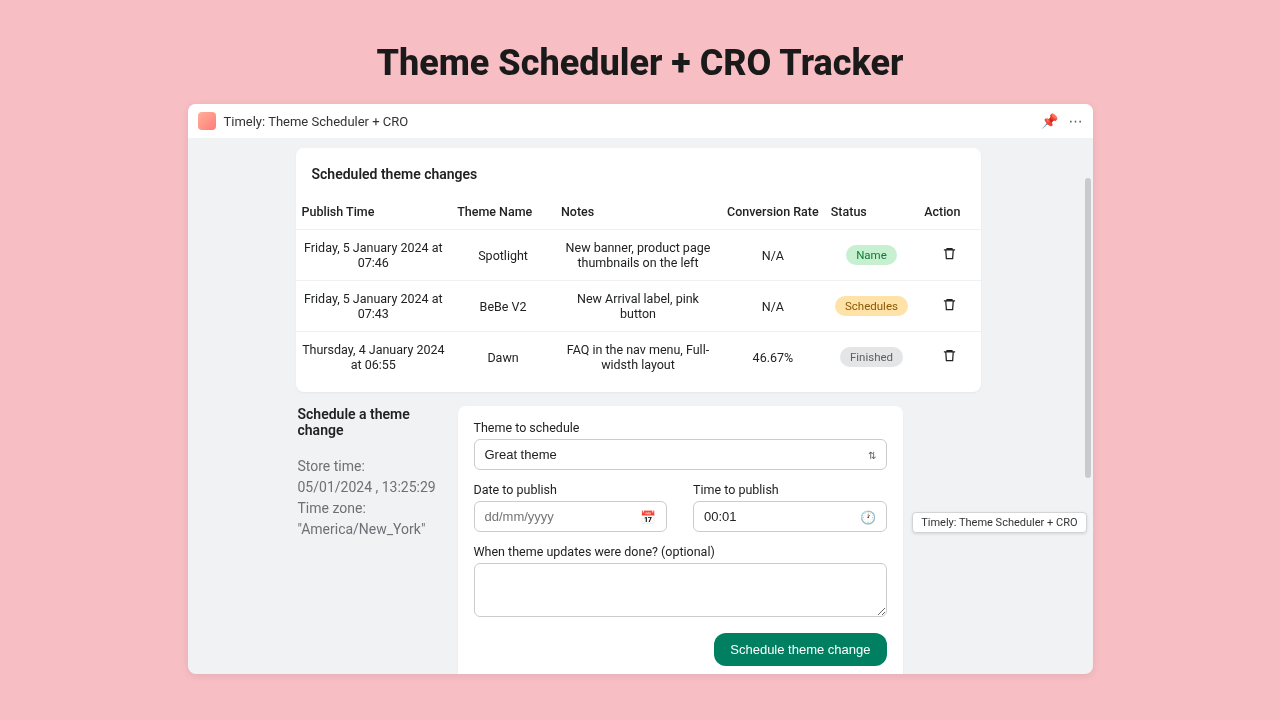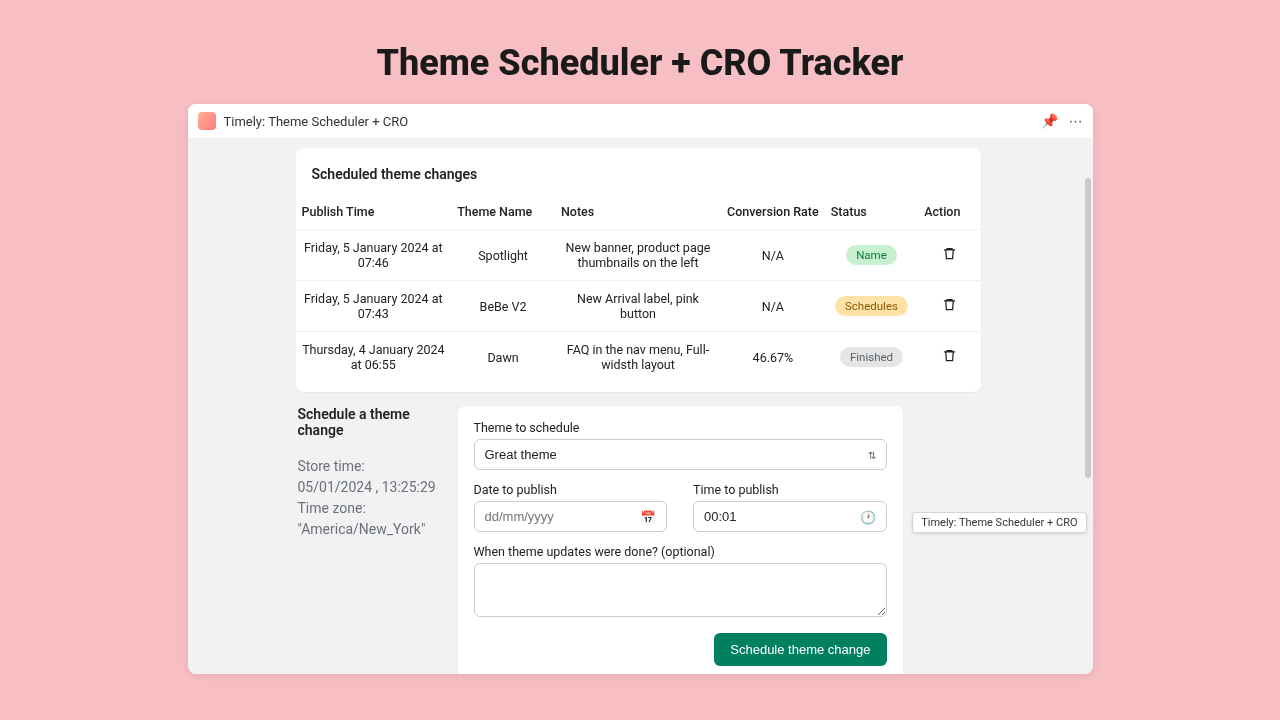--- a/index.html
+++ b/index.html
@@ -167,21 +167,21 @@
   .form-row-2 { display:flex; gap:26px; }
   .form-row-2 > div { flex:1; }
   .input-with-icon { position:relative; }
   .input-icon { position:absolute; right:10px; top:50%; transform:translateY(-50%); color:#5c5f62; font-size:13px; pointer-events:none; }
   textarea.form-control { height:54px; resize:vertical; }
   .form-actions { text-align:right; margin-top:10px; }
   .btn-primary {
     background:#008060;
     color:#fff;
     border:none;
-    border-radius:6px;
+    border-radius:12px;
     padding:9px 16px;
     font-size:13px;
     font-weight:500;
     cursor:pointer;
   }
   .tooltip {
     position:absolute;
     right: 6px;
     top: 374px;
     background:#fff;

